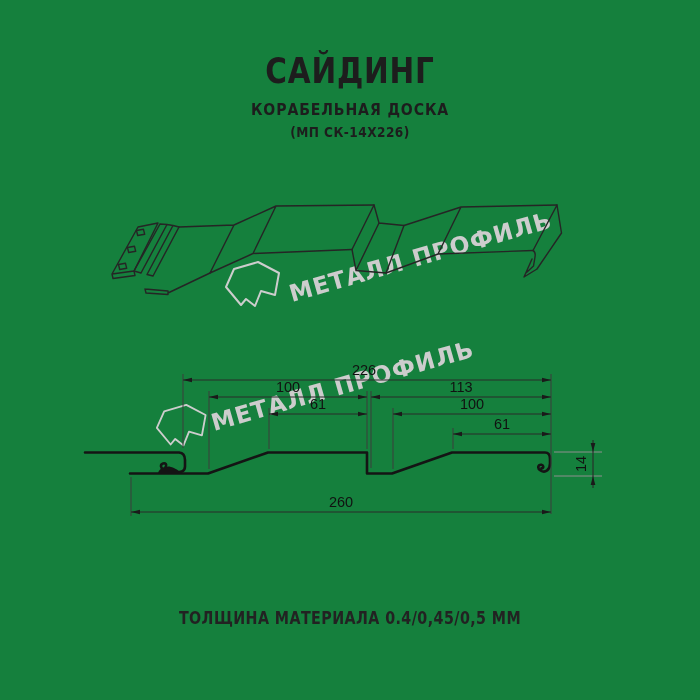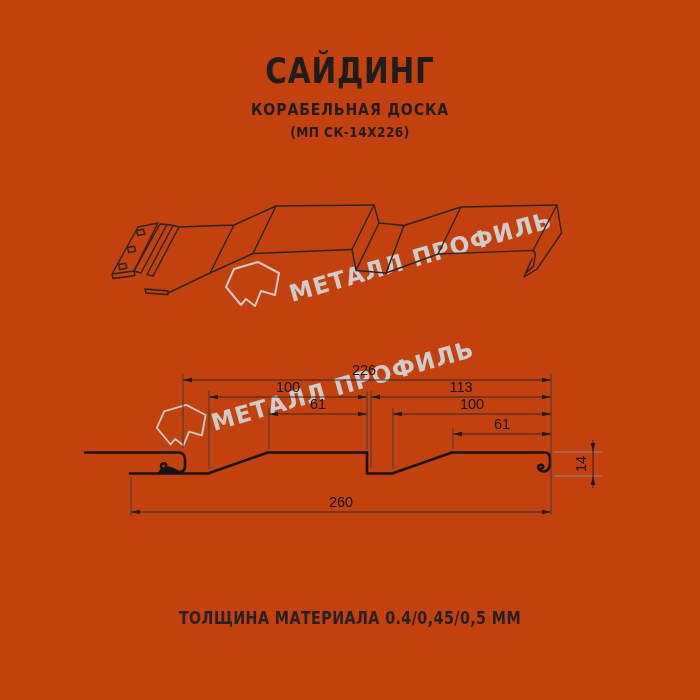--- a/index.html
+++ b/index.html
@@ -1,16 +1,16 @@
 <!DOCTYPE html>
 <html><head>
 <meta charset="utf-8">
 <style>
   html,body{margin:0;padding:0;background:#ffffff;}
-  .page{position:relative;width:700px;height:700px;background:#c2410c;overflow:hidden;
+  .page{position:relative;width:700px;height:700px;background:#15803d;overflow:hidden;
         font-family:"DejaVu Sans","Liberation Sans",sans-serif;}
   .hdr{position:absolute;left:0;width:700px;text-align:center;color:#1d1d1d;}
   .title{top:50px;font-size:36px;font-weight:bold;letter-spacing:1px;
          transform:scaleX(.82);transform-origin:50% 50%;}
   .subtitle{top:100px;font-size:16px;font-weight:bold;letter-spacing:1px;
          transform:scaleX(.88);transform-origin:50% 50%;}
   .code{top:124px;font-size:13.5px;font-weight:600;letter-spacing:.5px;
          transform:scaleX(.9);transform-origin:50% 50%;}
   .footer{position:absolute;top:608px;left:0;width:700px;text-align:center;
           font-size:17px;font-weight:bold;color:#222;letter-spacing:.5px;

